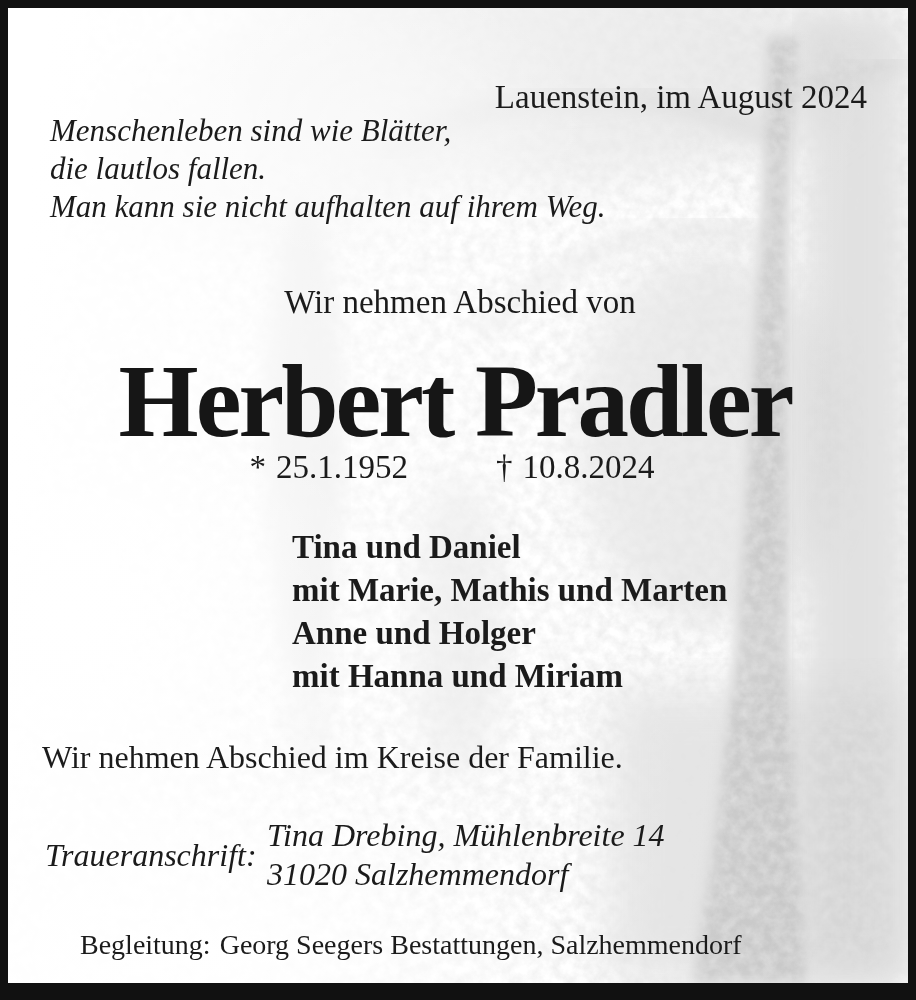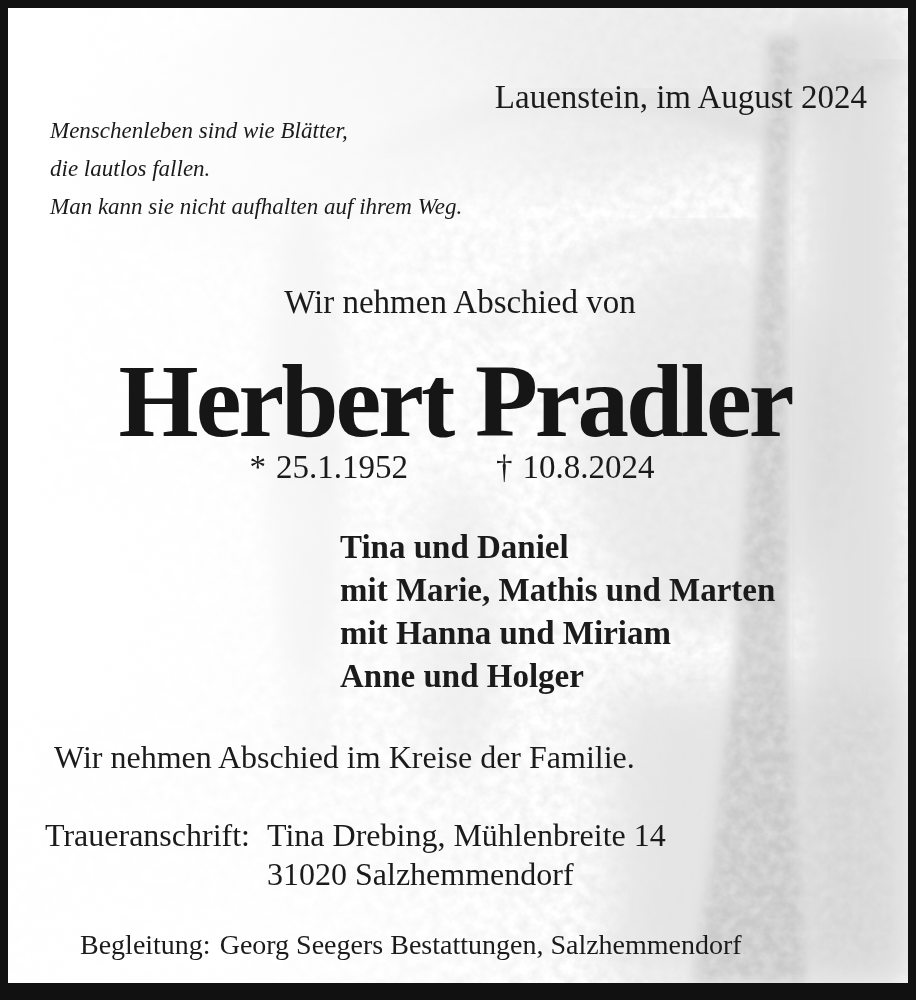--- a/index.html
+++ b/index.html
@@ -42,21 +42,21 @@
   }
   
   .txt{position:absolute;z-index:4;white-space:nowrap;}
   .dateline{
     top:41px;right:49px;
     font-size:33px;line-height:1.1;margin-top:38px;
   }
   .verse{
     left:50px;top:112px;
     font-style:italic;
-    font-size:23px;line-height:38px;
+    font-size:31px;line-height:38px;
   }
   .intro{
     left:0;width:904px;top:284px;
     text-align:center;
     font-size:33px;line-height:1.1;padding-left:8px;
   }
   .name{
     left:0;width:910px;top:350px;
     margin:0;text-align:center;
     font-size:103px;line-height:1;
@@ -65,30 +65,30 @@
   }
   .dates{
     left:0;width:904px;top:449px;
     display:flex;justify-content:center;gap:88px;
     font-size:33px;line-height:1.1;
   }
   .dates .sym{margin-right:10px;}
   .mourners{
     left:292px;top:526px;
     font-weight:bold;
-    font-size:33px;line-height:43px;margin-left:48px;
+    font-size:33px;line-height:43px;
   }
   .farewell{
     left:42px;top:738px;
-    font-size:32px;line-height:1.2;margin-left:12px;
+    font-size:32px;line-height:1.2;
   }
   .address{
     left:45px;top:816px;
-    display:flex;align-items:flex-start;
-    font-size:32px;line-height:39px;
+    display:flex;align-items:center;
+    font-size:32px;line-height:39px;font-style:italic;
   }
   .address .addr-label{width:222px;}
   .footerline{
     left:45px;top:928px;
     font-size:28px;line-height:1.2;margin-left:35px;
   }
   .footerline .flabel{margin-right:9px;}
 </style>
 </head>
 <body>
@@ -158,22 +158,22 @@
       <span class="sym">*</span><span>25.1.1952</span>
     </span>
     <span>
       <span class="sym">†</span><span>10.8.2024</span>
     </span>
   </div>
 
   <div class="txt mourners">
     <div>Tina und Daniel</div>
     <div>mit Marie, Mathis und Marten</div>
+    <div>Anne und Holger</div>
     <div>mit Hanna und Miriam</div>
-    <div>Anne und Holger</div>
   </div>
 
   <div class="txt farewell">Wir nehmen Abschied im Kreise der Familie.</div>
 
   <div class="txt address">
     <span class="addr-label">Traueranschrift:</span>
     <span class="addr-lines">
       <div>Tina Drebing, Mühlenbreite 14</div>
       <div>31020 Salzhemmendorf</div>
     </span>

